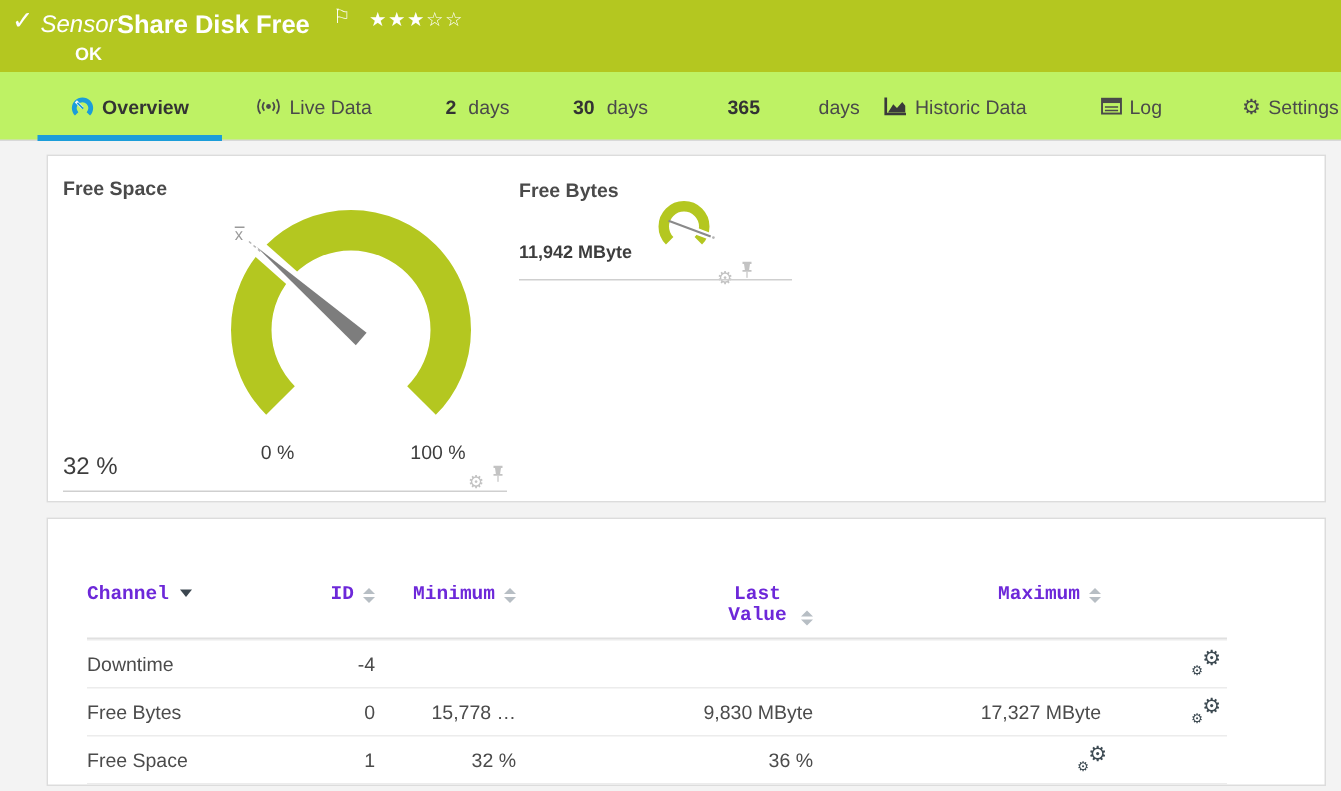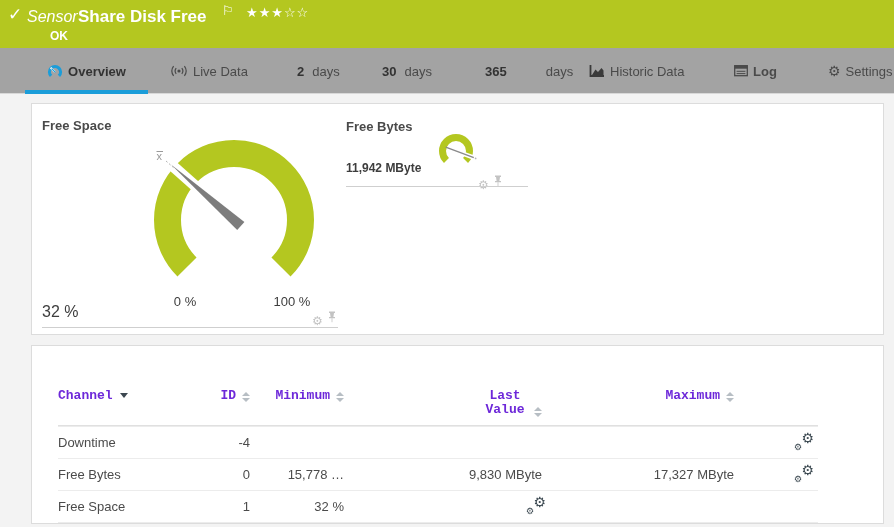--- a/index.html
+++ b/index.html
@@ -19,21 +19,21 @@
   .statusbar .check { position:absolute; left:8px; top:4px; font-size:17px; font-weight:bold; }
   .statusbar .kind  { position:absolute; left:27px; top:8px; font-style:italic; font-size:16px; font-weight:300; }
   .statusbar .title { position:absolute; left:78px; top:7px; font-size:17px; font-weight:bold; }
   .statusbar .flag  { position:absolute; left:222px; top:3px; font-size:13px; }
   .statusbar .stars { position:absolute; left:246px; top:5px; font-size:13px; letter-spacing:1px; }
   .statusbar .okstatus { position:absolute; left:50px; top:29px; font-size:12px; font-weight:bold; }
 
   
   .tabbar {
     position:absolute; left:0; top:48px; width:894px; height:46px;
-    background:#a3a3a3; border-bottom:1px solid #d8d8d8;
+    background:#bef264; border-bottom:1px solid #d8d8d8;
   }
   .tab {
     position:absolute; top:0; height:46px;
     display:flex; align-items:center; gap:5px;
     font-size:13px; color:#4a4a4a; cursor:pointer; white-space:nowrap;
   }
   .tab .num { font-weight:bold; color:#333; margin-right:3px; }
   .tab.active { font-weight:bold; color:#333; }
   .tab-underline {
     position:absolute; left:25px; top:42px; width:123px; height:4px;
@@ -143,21 +143,21 @@
   <div class="tab" style="left:589px;">
     <span>
       <svg width="16" height="14" viewBox="0 0 16 14">
         <path d="M1.5 1 L1.5 12 L15 12" fill="none" stroke="#3a3a3a" stroke-width="1.8"></path>
         <path d="M3 11 L6.5 5.5 L9 8 L12.5 4 L14.5 6.5 L14.5 11 Z" fill="#3a3a3a"></path>
       </svg>
     </span>
     <span>Historic Data</span>
   </div>
 
-  <div class="tab" style="left:734px;font-weight:bold;">
+  <div class="tab" style="left:734px;">
     <span>
       <svg width="14" height="12" viewBox="0 0 14 12">
         <rect x="0.7" y="0.7" width="12.6" height="10" fill="none" stroke="#4a4a4a" stroke-width="1.3"></rect>
         <rect x="0.7" y="0.7" width="12.6" height="3" fill="#4a4a4a"></rect>
         <line x1="2.6" y1="6.3" x2="11.4" y2="6.3" stroke="#4a4a4a" stroke-width="1"></line>
         <line x1="2.6" y1="8.6" x2="11.4" y2="8.6" stroke="#4a4a4a" stroke-width="1"></line>
       </svg>
     </span>
     <span>Log</span>
   </div>
@@ -287,20 +287,21 @@
             <span class="g-big">⚙</span>
             <span class="g-small">⚙</span>
           </span>
         </div>
     </div>
 
     <div class="trow tbody-row">
       <div class="cell-l">Free Space</div>
       <div class="cell-r">1</div>
       <div class="cell-r">32 %</div>
+      <div class="cell-r">36 %</div>
       <div class="cell-icon">
           <span class="gears-btn">
             <span class="g-big">⚙</span>
             <span class="g-small">⚙</span>
           </span>
         </div>
     </div>
 
     <div style="border-top:1px solid #ececec;"></div>
   </div>

